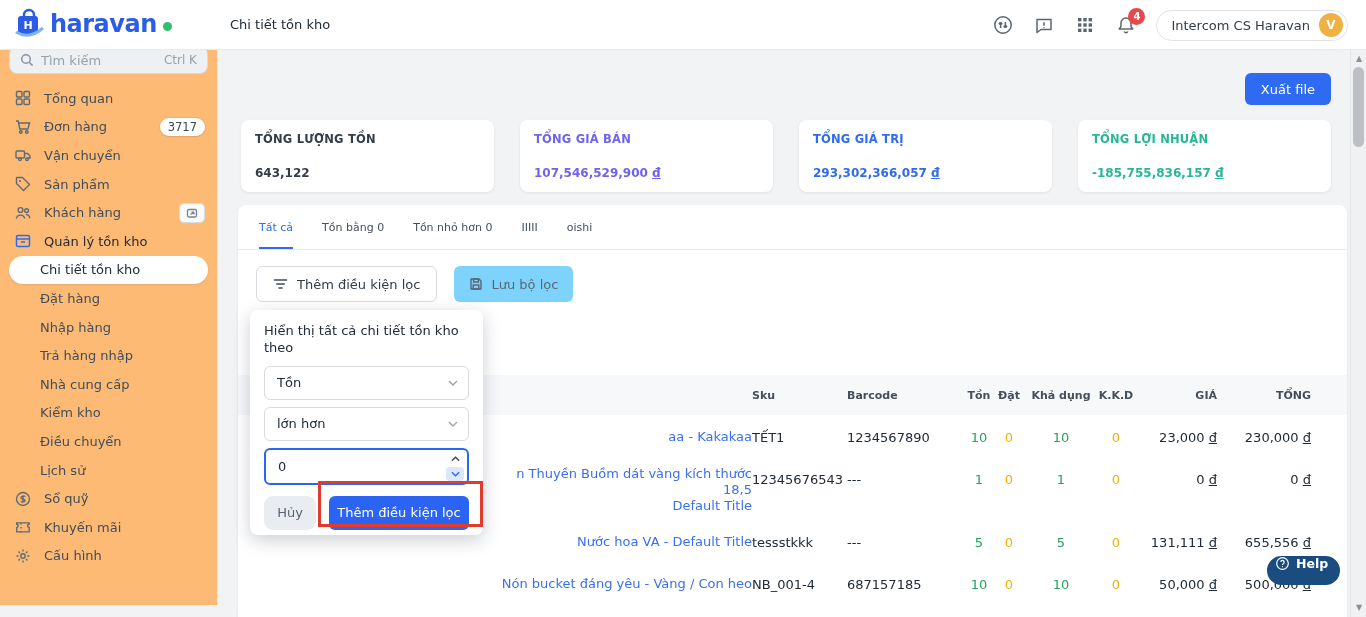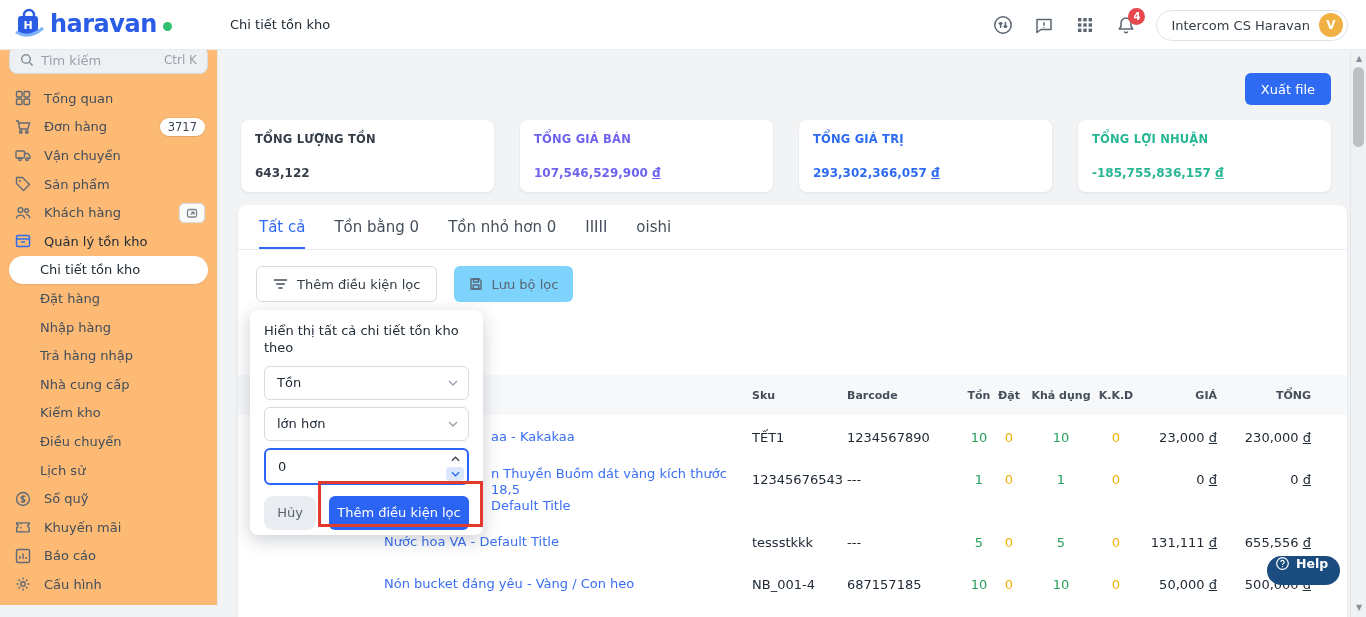--- a/index.html
+++ b/index.html
@@ -58,36 +58,36 @@
   .cards { position:absolute; left:19px; top:70px; display:flex; gap:26px; }
   .card { width:253px; height:72px; background:#fff; border-radius:8px; box-shadow:0 1px 3px rgba(25,35,55,.08);
           padding:12px 14px; display:flex; flex-direction:column; justify-content:space-between; }
   .card-label { font-size:11.5px; font-weight:bold; letter-spacing:.2px; color:#57606a; }
   .card-value { font-size:12px; font-weight:bold; text-align:left; color:#343d48; }
 
   .content-card { position:absolute; left:16px; top:155px; width:1109px; height:412px; background:#fff;
                   border-radius:8px 8px 0 0; box-shadow:0 1px 3px rgba(25,35,55,.08); }
   .tabs { display:flex; gap:29px; padding:0 21px; height:45px; align-items:stretch;
           border-bottom:1px solid #e7eaee; }
-  .tab { display:flex; align-items:center; font-size:15px; color:#454f5b; cursor:pointer;
+  .tab { display:flex; align-items:center; font-size:11px; color:#454f5b; cursor:pointer;
          border-bottom:2px solid transparent; padding-top:2px; }
   .tab.active { color:#2e6bf2; border-bottom-color:#2e6bf2; }
 
   .filter-bar { position:absolute; left:18px; top:61px; display:flex; gap:17px; }
   .btn-outline { height:36px; padding:0 16px; border:1px solid #d7dce1; background:#fff; border-radius:6px;
                  font-size:13px; color:#323b46; display:flex; align-items:center; gap:9px; cursor:pointer;
                  font-family:inherit; }
   .btn-gray { height:36px; padding:0 15px; border:0; background:#7dd3fc; border-radius:6px; font-size:13px;
               color:#5a6675; display:flex; align-items:center; gap:8px; cursor:pointer; font-family:inherit; }
 
   .tgrid { display:grid; grid-template-columns:514px 95px 117px 30px 30px 74px 36px 83px 94px; }
   .thead { position:absolute; left:0; top:170px; width:1109px; height:40px; background:#f7f8fa;
            align-items:center; font-size:11px; font-weight:bold; color:#454f5b; }
   .trow  { position:absolute; left:0; width:1109px; align-items:center; font-size:13px; }
-  .c-name { padding-left:146px; color:#3a6ff2; cursor:pointer; line-height:1.25; }
+  .c-name { padding-left:146px; color:#3a6ff2; cursor:pointer; line-height:1.25;text-align:right; }
   .c-name.indent2 { padding-left:253px; }
   .c-center { text-align:center; }
   .c-right { text-align:right; }
   .v-green { color:#27a05c; }
   .v-amber { color:#efb008; }
   .dong { text-decoration:underline; }
 
   
   .popup { position:absolute; left:250px; top:310px; width:233px; height:225px; background:#fff;
            border-radius:8px; box-shadow:0 5px 18px rgba(20,30,55,.22); z-index:30; padding:13px 14px; }
@@ -308,29 +308,20 @@
     <div class="side-item">
       <span class="sicon">
         <svg viewBox="0 0 18 18" fill="none" stroke="currentColor" stroke-width="1.4">
           <path d="M2.5 6.5 v-1.5 h13 v1.5 a1.6 1.6 0 0 0 0 3.2 v4.8 h-13 v-4.8 a1.6 1.6 0 0 0 0 -3.2 z" transform="scale(0.96) translate(0.3,0)"></path>
           <path d="M7 5 v2 M7 9 v2 M7 13 v1.5" stroke-dasharray="1.4 1.6"></path>
         </svg>
       </span>
       <span>Khuyến mãi</span>
     </div>
 
-    <div class="side-item">
-      <span class="sicon">
-        <svg viewBox="0 0 18 18" fill="none" stroke="currentColor" stroke-width="1.4">
-          <rect x="2.5" y="2.5" width="13" height="13" rx="1.5"></rect>
-          <path d="M5.8 12 v-3 M9 12 v-5.5 M12.2 12 v-2"></path>
-        </svg>
-      </span>
-      <span>Báo cáo</span>
-    </div>
 
     <div class="side-item">
       <span class="sicon">
         <svg viewBox="0 0 18 18" fill="none" stroke="currentColor" stroke-width="1.4">
           <circle cx="9" cy="9" r="2.2"></circle>
           <path d="M9 2.6 v2 M9 13.4 v2 M2.6 9 h2 M13.4 9 h2 M4.5 4.5 l1.4 1.4 M12.1 12.1 l1.4 1.4 M13.5 4.5 l-1.4 1.4 M5.9 12.1 l-1.4 1.4"></path>
         </svg>
       </span>
       <span>Cấu hình</span>
     </div>

